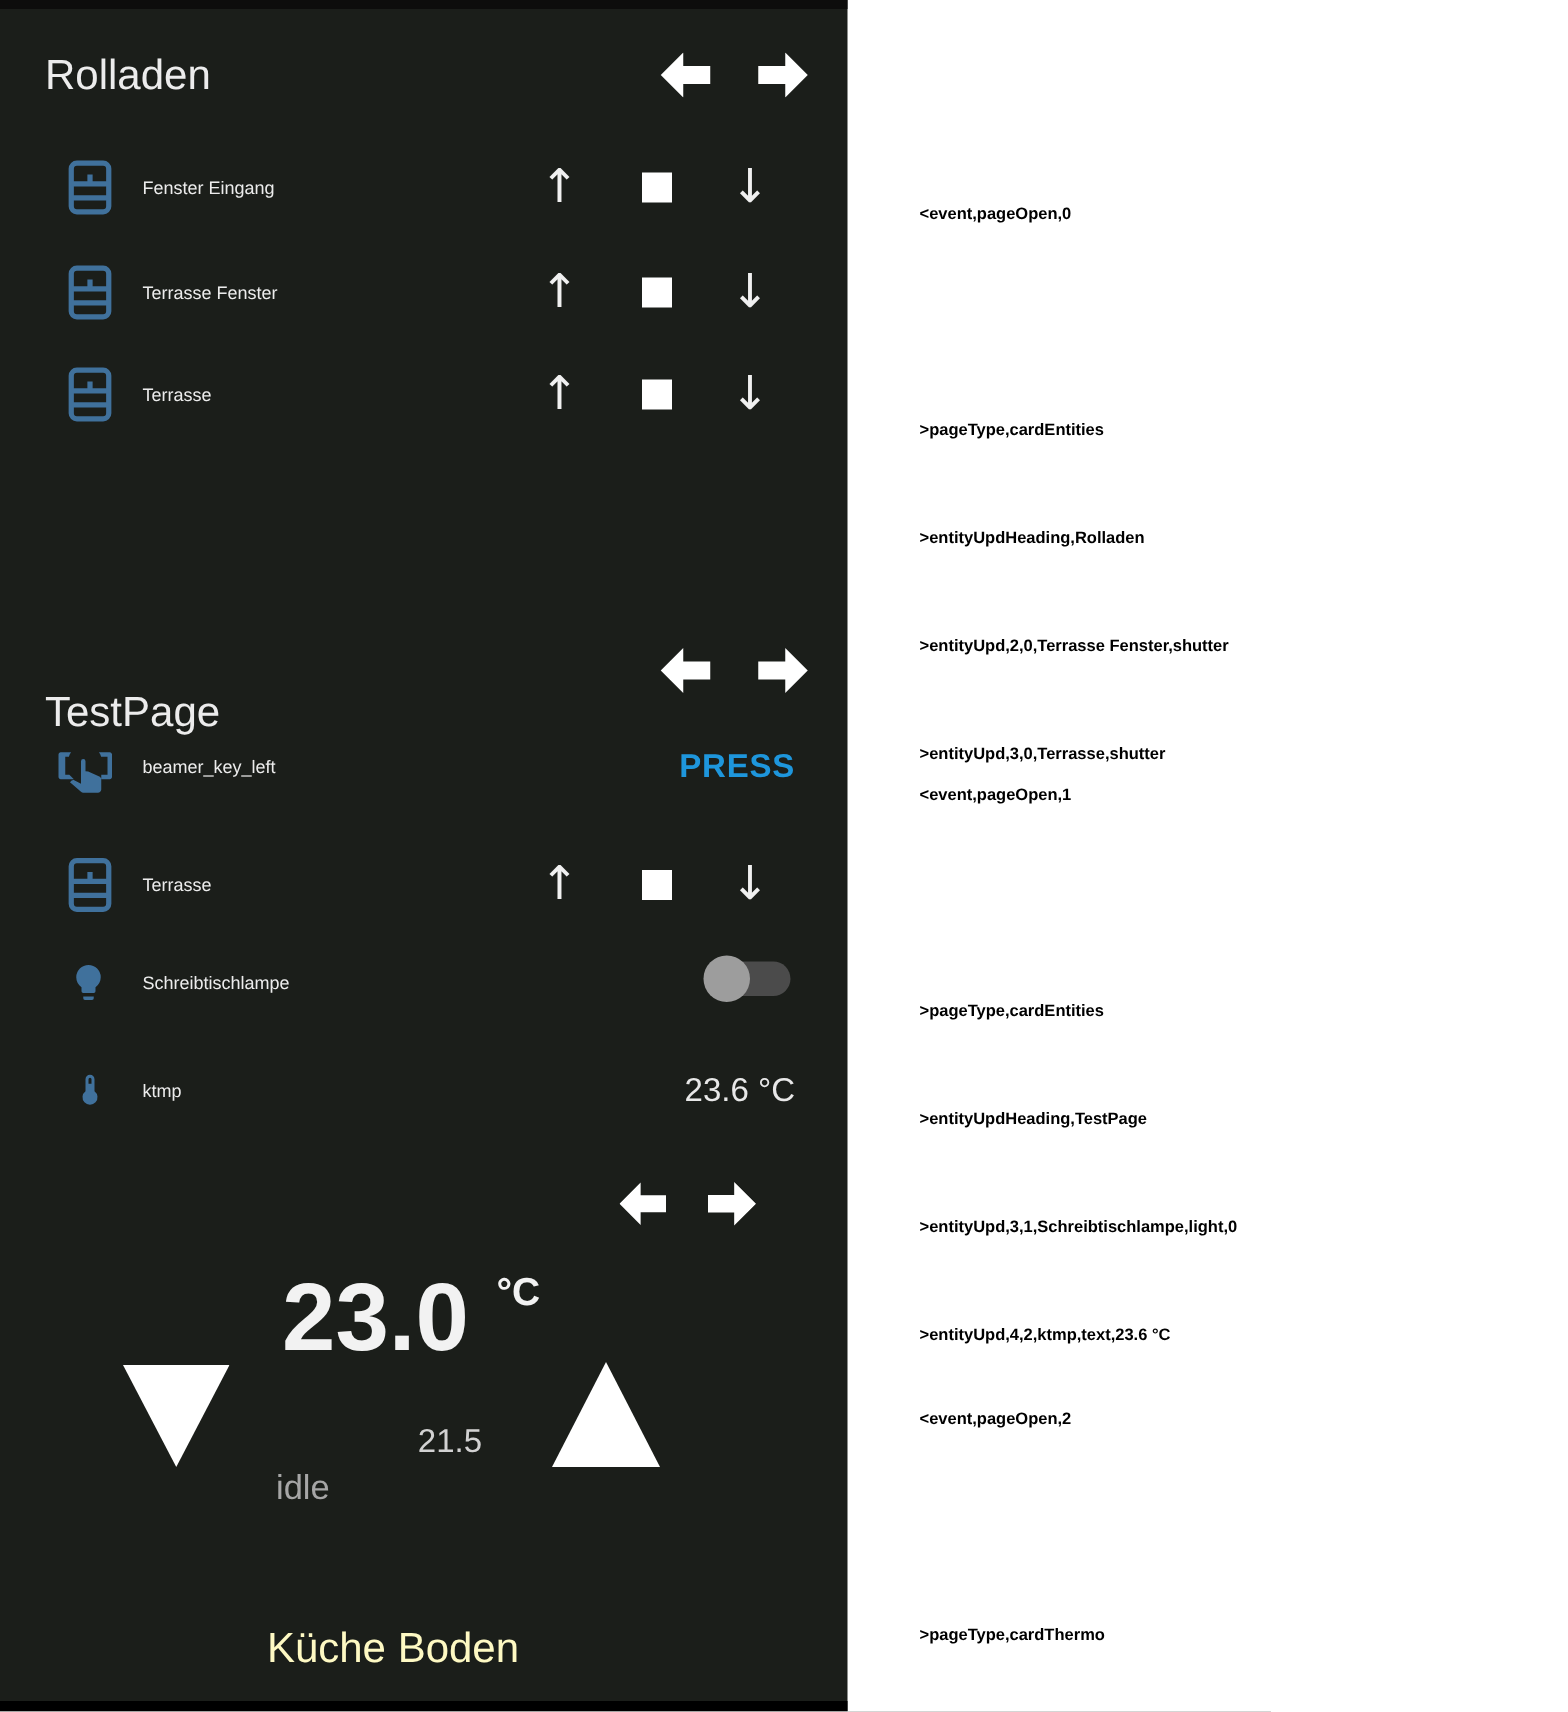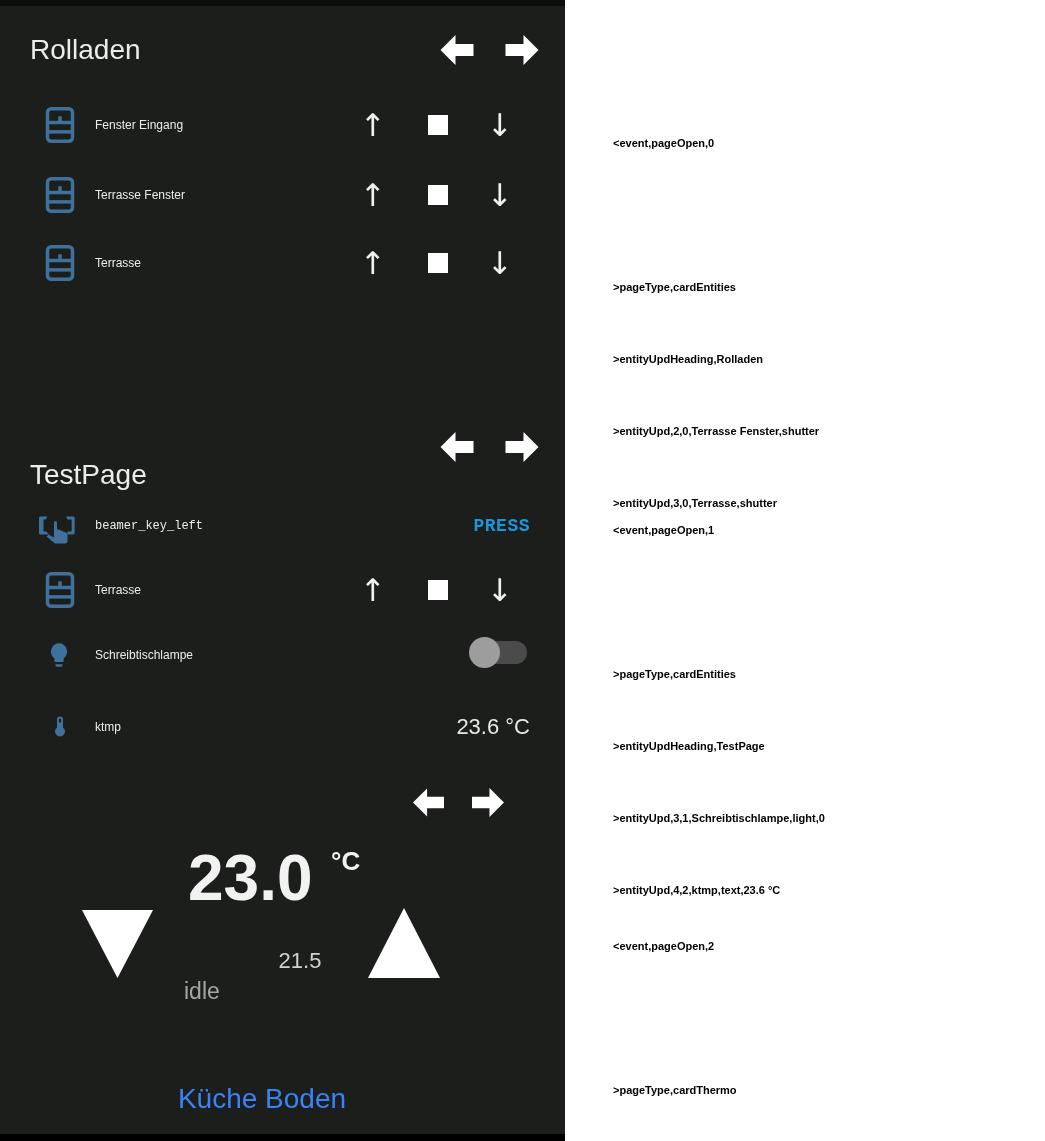--- a/index.html
+++ b/index.html
@@ -12,30 +12,30 @@
   .nav-arrow{position:absolute;width:34px;height:30px;}
   .row{position:absolute;left:0;width:565px;height:44px;}
   .row-icon{position:absolute;}
   .row-label{position:absolute;left:95px;top:50%;transform:translateY(-50%);font-size:12px;color:#ececec;}
   .ctl-up,.ctl-down{position:absolute;top:50%;transform:translateY(-50%);width:40px;text-align:center;
           font-size:31px;font-weight:400;color:#f0f0f0;font-family:"DejaVu Sans",sans-serif;line-height:1;}
   .ctl-up{left:353px;}
   .ctl-down{left:480px;}
   .ctl-stop{position:absolute;left:428px;top:50%;transform:translateY(-50%);width:20px;height:20px;background:#ffffff;}
   .press-label{position:absolute;right:35px;top:50%;transform:translateY(-50%);
-          font-size:18px;font-weight:600;letter-spacing:0.5px;color:#1e96dc;}
+          font-size:22px;font-weight:600;letter-spacing:0.5px;color:#1e96dc;}
   .value-label{position:absolute;right:35px;top:50%;transform:translateY(-50%);font-size:22px;color:#e8e8e8;margin-left:44px;}
   .toggle{position:absolute;left:473px;top:641px;width:54px;height:23px;border-radius:12px;background:#4b4b4b;}
   .toggle-knob{position:absolute;left:-4px;top:-4px;width:31px;height:31px;border-radius:50%;background:#9d9d9d;}
   
   #thermo-current{position:absolute;left:188px;top:846px;font-size:64px;font-weight:700;line-height:1;color:#f2f2f2;}
   #thermo-unit{position:absolute;left:331px;top:846px;font-size:26px;font-weight:700;color:#f2f2f2;}
   #thermo-setpoint{position:absolute;left:200px;top:948px;width:200px;text-align:center;font-size:22px;color:#d2d2d2;}
   #thermo-state{position:absolute;left:184px;top:978px;width:200px;text-align:left;font-size:23px;color:#a6a6a6;}
-  #thermo-name{position:absolute;left:62px;top:1083px;width:400px;text-align:center;font-size:28px;color:#3b82f6;}
+  #thermo-name{position:absolute;left:62px;top:1083px;width:400px;text-align:center;font-size:28px;color:#fef9c3;}
   .tri{position:absolute;}
   
   .log-block{position:absolute;left:613px;color:#000;font-weight:700;font-size:11px;line-height:24px;white-space:pre;}
   .log-gap{height:24px;}
 </style>
 </head>
 <body>
 
 <div id="canvas">
 
@@ -96,21 +96,21 @@
     </div>
 
     <div class="card-title" style="top:436px;margin-top:22px;">TestPage</div>
     <svg class="nav-arrow" style="left:440px;top:432px;" viewBox="0 0 33 30">
       <polygon points="33,9 15,9 15,0 0,15 15,30 15,21 33,21" fill="#ffffff"></polygon>
     </svg>
     <svg class="nav-arrow" style="left:505px;top:432px;" viewBox="0 0 33 30">
       <polygon points="0,9 18,9 18,0 33,15 18,30 18,21 0,21" fill="#ffffff"></polygon>
     </svg>
 
-    <div class="row" style="top:504px;font-family:Liberation Mono, monospace;">
+    <div class="row" style="top:489px;">
       <svg class="row-icon" style="left:37px;top:5px;width:40px;height:36px;" viewBox="0 0 24 24">
         <path fill="#40719c" d="M10,9A1,1 0 0,1 11,8A1,1 0 0,1 12,9V13.47L13.21,13.6L18.15,15.79C18.68,16.03 19,16.56 19,17.14V21.5C18.97,22.32 18.32,22.97 17.5,23H11C10.62,23 10.26,22.85 10,22.57L5.1,18.37L5.84,17.6C6.03,17.39 6.3,17.28 6.58,17.28H6.8L10,19V9M1,5H5.61C5.16,5.54 4.81,6.21 4.61,6.95L3,7V15H4.83L6.83,17H1C0.448,17 0,16.55 0,16V6C0,5.45 0.448,5 1,5M22.78,5C23.33,5 23.78,5.45 23.78,6V16C23.78,16.55 23.33,17 22.78,17H19.2L19,16.86V15H21.78V7H18.95C18.75,6.21 18.4,5.54 17.95,5H22.78Z"></path>
       </svg>
       <span class="row-label">beamer_key_left</span>
       <span class="press-label">PRESS</span>
     </div>
 
     <div class="row" style="top:568px;">
       <svg class="row-icon" style="left:45px;top:3px;width:30px;height:38px;" viewBox="0 0 24 30">
         <g fill="none" stroke="#40719c" stroke-width="2.8">

